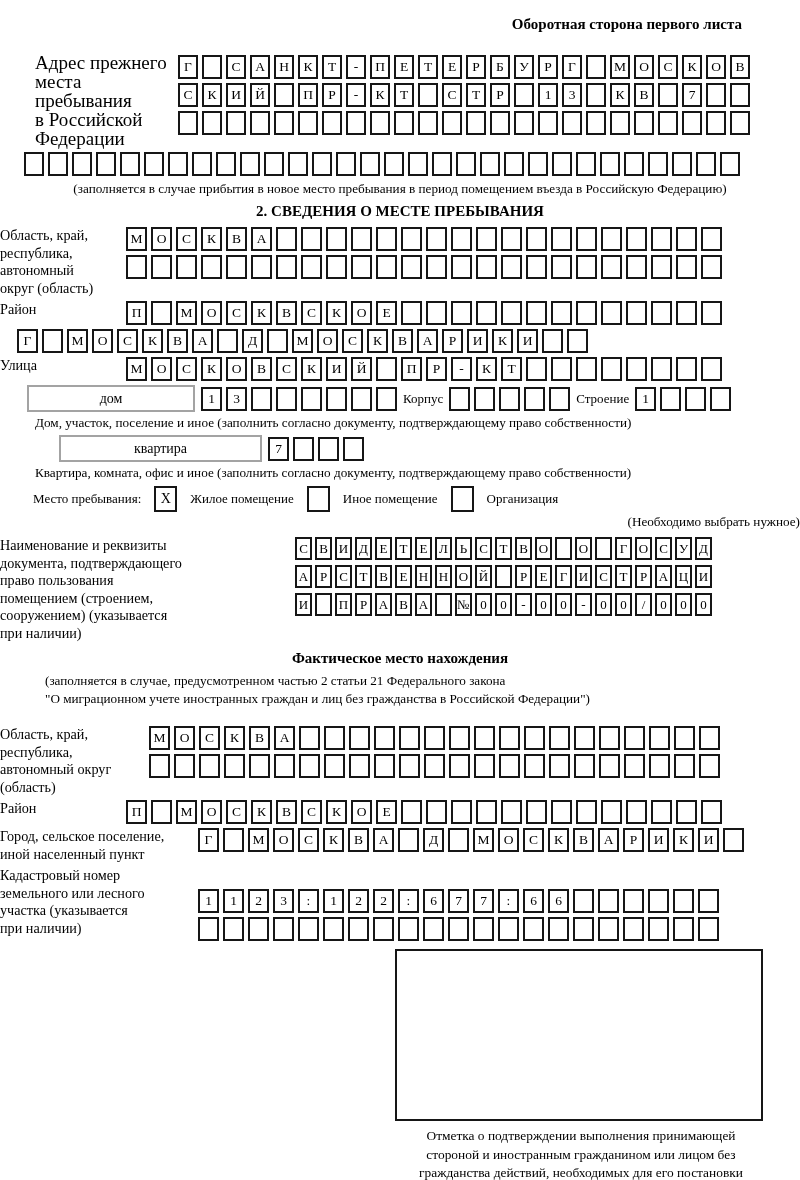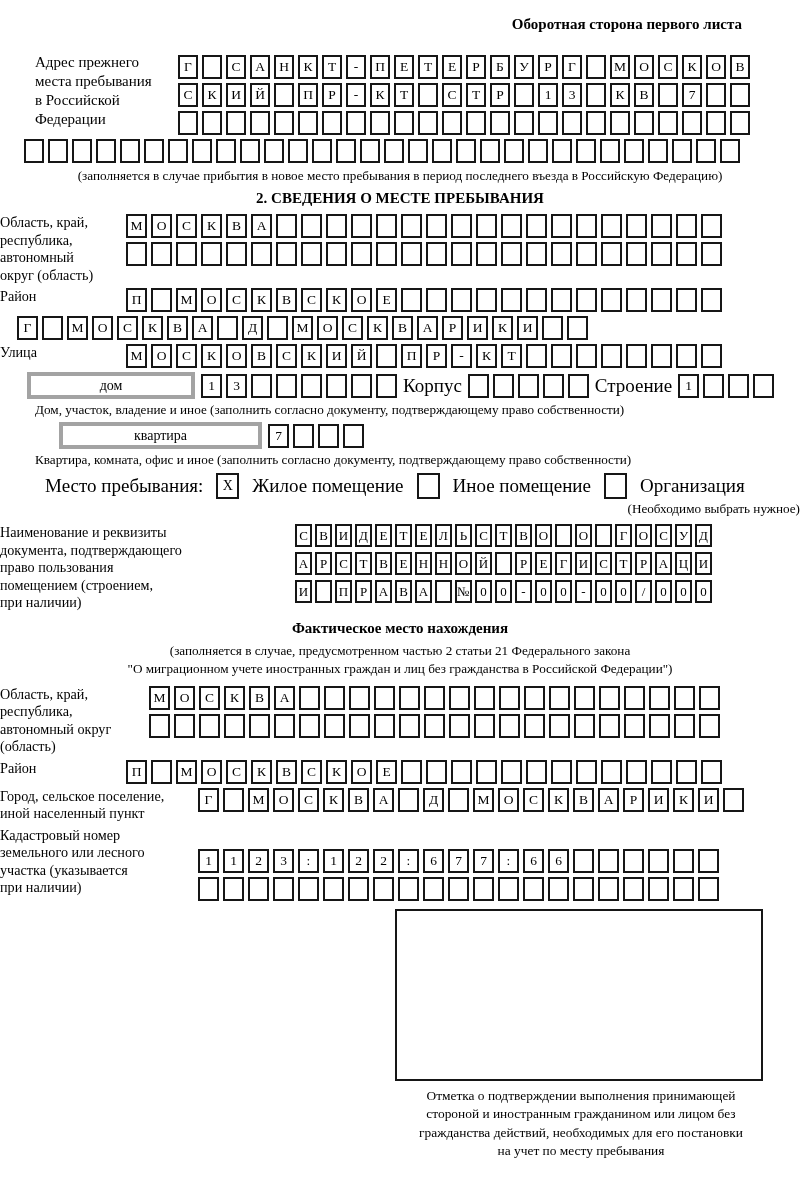--- a/index.html
+++ b/index.html
@@ -17,53 +17,53 @@
     flex:none; width:21px; height:24px; border:2px solid #161616;
     display:flex; align-items:center; justify-content:center;
     font-size:13.5px; line-height:1;
   }
   .cells-a .cell { width:20px; }
   .cells-sm { gap:3px; }
   .cells-sm .cell { width:17px; height:23px; font-size:13px; }
   .cells-sm + .cells-sm { margin-top:5px; }
 
   .addr-block { display:flex; padding-left:35px; }
-  .addr-label { width:143px; flex:none; font-size:15px; line-height:19px; }
+  .addr-label { width:143px; flex:none; font-size:19px; line-height:19px; }
   .addr-rows { margin-top:2px; }
   .row-full { padding-left:24px; margin-top:4px; }
 
   .note { text-align:center; font-size:13.2px; margin-top:5px; }
   .h2 { text-align:center; font-weight:bold; font-size:15px; margin:6px 0 7px 0; }
 
   .field { display:flex; margin-bottom:4px; }
   .flabel { width:126px; flex:none; font-size:14.2px; line-height:17.5px; }
   .flabel-doc { width:295px; }
   .flabel-wide { width:198px; }
   .indent17 { margin-left:17px; }
   .indent23 { margin-left:23px; }
 
   .dom-row { display:flex; align-items:center; gap:6px; padding-left:27px; margin-bottom:3px; }
   .label-box {
-    border:4px solid #a3a3a3; height:27px; display:flex;
+    border:2px solid #a3a3a3; height:27px; display:flex;
     align-items:center; justify-content:center; flex:none; font-size:14px;
   }
   .w-dom { width:168px; }
   .w-kv  { width:203px;margin-left:32px; }
-  .inline-label { font-size:19px; white-space:nowrap; }
+  .inline-label { font-size:13px; white-space:nowrap; }
   .caption { font-size:13.2px; padding-left:35px; margin:1px 0 4px 0; }
 
-  .mesto-row { display:flex; align-items:center; gap:13px; padding-left:45px; margin:5px 0 2px 0; }
+  .mesto-row { display:flex; align-items:center; gap:13px; padding-left:33px; margin:5px 0 2px 0; }
   .checkbox {
     flex:none; width:23px; height:26px; border:2px solid #161616;
     display:flex; align-items:center; justify-content:center; font-size:14px;
   }
   .center-note { text-align:right; font-size:13.2px; margin-bottom:7px; }
 
   .fact-title { text-align:center; font-weight:bold; font-size:15px; margin:8px 0 5px 0; }
-  .fact-note { text-align:center; font-size:13.2px; line-height:18px; margin-bottom:8px; }
+  .fact-note { text-align:left; font-size:13.2px; line-height:18px; margin-bottom:18px;padding-left:45px; }
 
   .mark-box {
     margin-left:395px; margin-top:8px; width:368px; height:172px;
     border:2px solid #161616; background:#fff;
   }
   .mark-caption {
     margin-left:390px; margin-top:6px; width:382px;
     text-align:center; font-size:13.4px; line-height:18.5px;
   }
 </style>
@@ -187,21 +187,21 @@
       <span class="cell"></span>
       <span class="cell"></span>
       <span class="cell"></span>
       <span class="cell"></span>
       <span class="cell"></span>
       <span class="cell"></span>
       <span class="cell"></span>
       <span class="cell"></span>
       <span class="cell"></span>
     </div>
-  <div class="note">(заполняется в случае прибытия в новое место пребывания в период последнего въезда в Российскую Федерацию)</div>
+  <div class="note">(заполняется в случае прибытия в новое место пребывания в период помещением въезда в Российскую Федерацию)</div>
 
   <div class="h2">2. СВЕДЕНИЯ О МЕСТЕ ПРЕБЫВАНИЯ</div>
 
   <div class="field">
     <div class="flabel">
       <div>Область, край,</div>
       <div>республика,</div>
       <div>автономный</div>
       <div>округ (область)</div>
     </div>
@@ -370,21 +370,21 @@
         <span class="cell"></span>
       </div>
     <div class="inline-label">Строение</div>
     <div class="cells">
         <span class="cell">1</span>
         <span class="cell"></span>
         <span class="cell"></span>
         <span class="cell"></span>
       </div>
   </div>
-  <div class="caption">Дом, участок, владение и иное (заполнить согласно документу, подтверждающему право собственности)</div>
+  <div class="caption">Дом, участок, поселение и иное (заполнить согласно документу, подтверждающему право собственности)</div>
 
   <div class="dom-row">
     <div class="label-box w-kv">квартира</div>
     <div class="cells">
         <span class="cell">7</span>
         <span class="cell"></span>
         <span class="cell"></span>
         <span class="cell"></span>
       </div>
   </div>
@@ -400,20 +400,21 @@
     <span class="inline-label">Организация</span>
   </div>
   <div class="center-note">(Необходимо выбрать нужное)</div>
 
   <div class="field">
     <div class="flabel flabel-doc">
       <div>Наименование и реквизиты</div>
       <div>документа, подтверждающего</div>
       <div>право пользования</div>
       <div>помещением (строением,</div>
+      <div>сооружением) (указывается</div>
       <div>при наличии)</div>
     </div>
     <div>
       <div class="cells cells-sm">
           <span class="cell">С</span>
           <span class="cell">В</span>
           <span class="cell">И</span>
           <span class="cell">Д</span>
           <span class="cell">Е</span>
           <span class="cell">Т</span>

